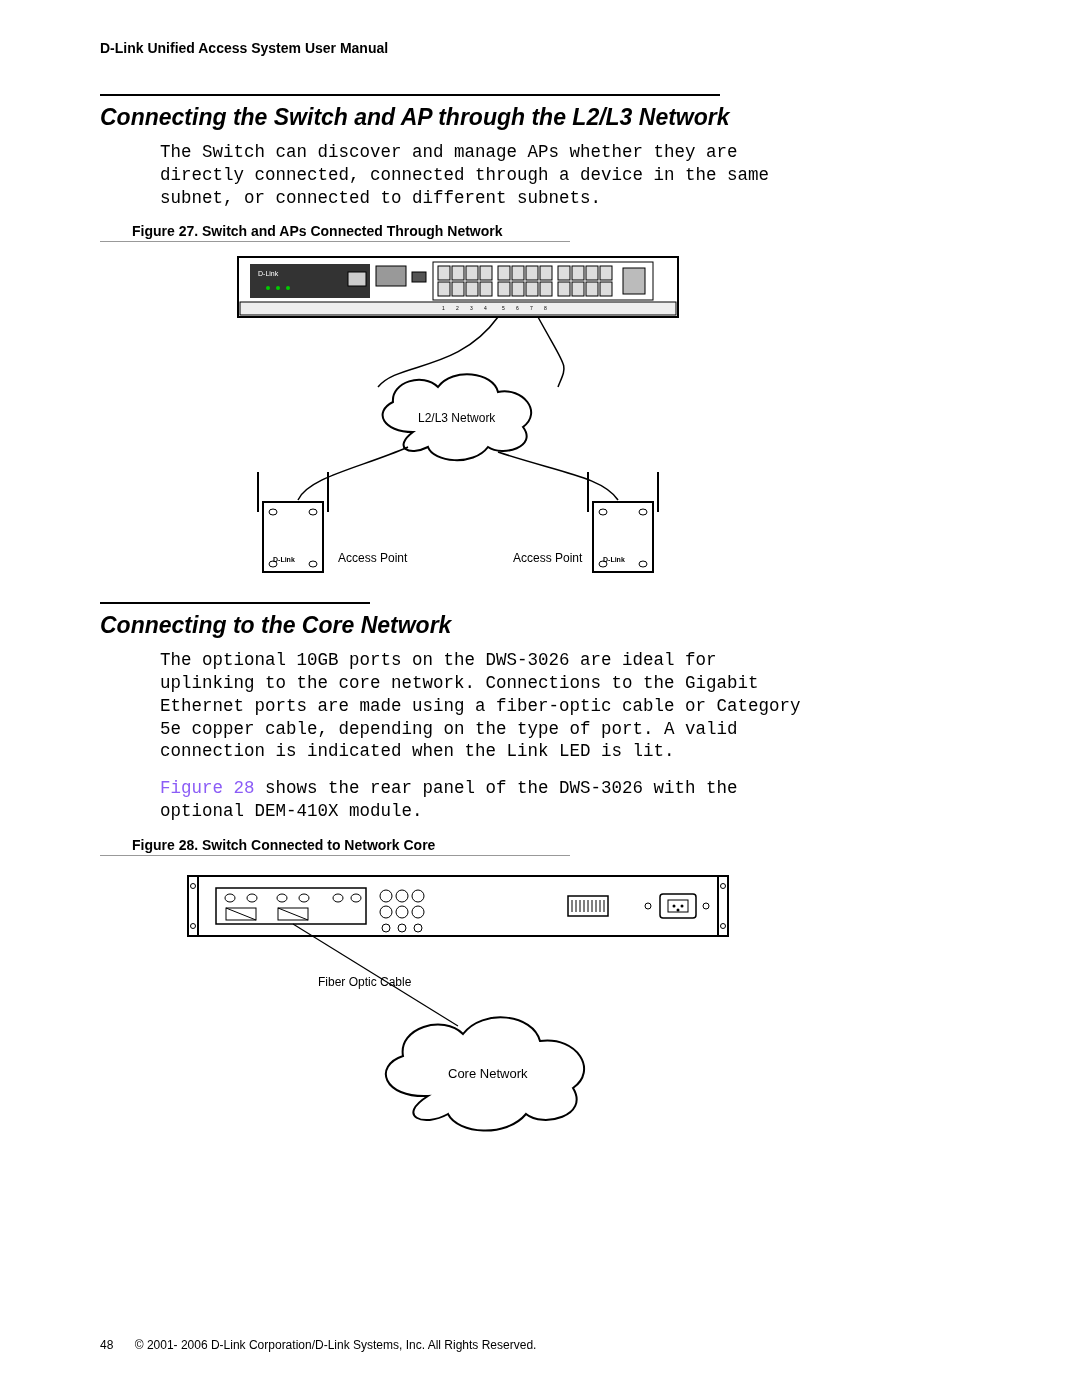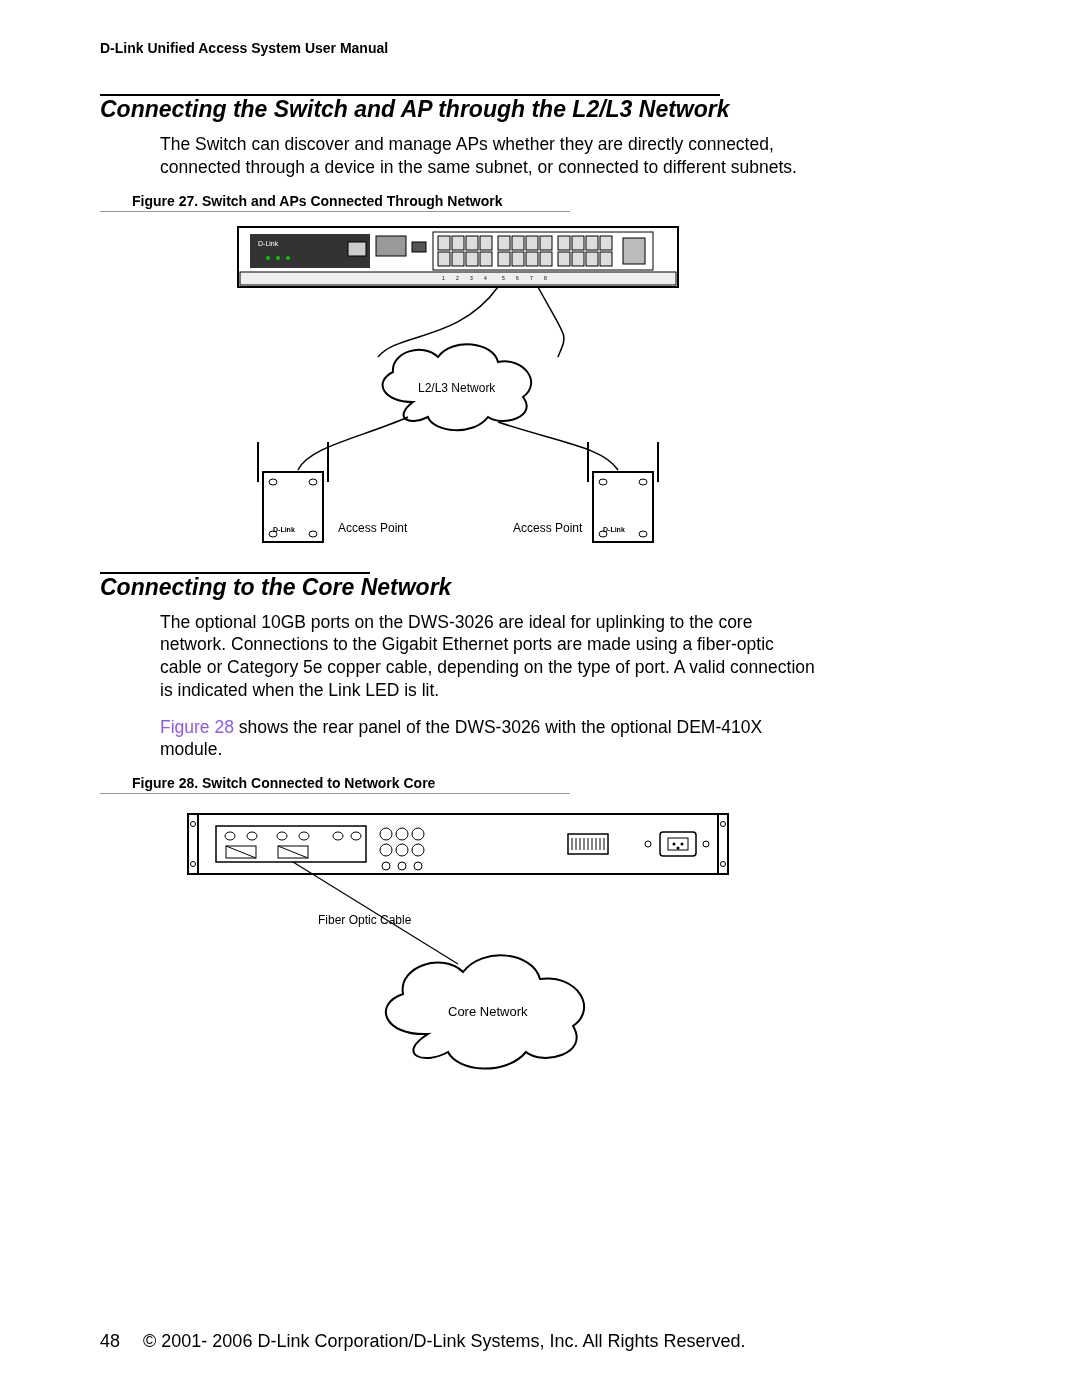--- a/index.html
+++ b/index.html
@@ -20,24 +20,25 @@
   .header {
     font-weight: bold;
     font-size: 14px;
     margin-bottom: 38px;
   }
   .section-title {
     font-weight: bold;
     font-style: italic;
     font-size: 23px;
     border-top: 2px solid #000;
+    padding-top: 8px;
     margin-bottom: 10px;
   }
   .body-text {
-    font-family: Liberation Sans, sans-serif;
+    font-family: Liberation Mono, monospace;
     font-size: 17.5px;
     line-height: 1.3;
     margin-left: 60px;
     margin-bottom: 14px;
   }
   .fig-caption {
     font-weight: bold;
     font-size: 14px;
     margin-top: 8px;
     margin-bottom: 2px;
@@ -53,21 +54,21 @@
     margin: 0 auto 20px auto;
     text-decoration: underline;
   }
   .link-ref {
     color: #8b5cf6;
   }
   .footer {
     position: absolute;
     bottom: 45px;
     left: 100px;
-    font-size: 18px;
+    font-size: 12px;
   }
   .footer .pg { margin-right: 18px; }
   svg { display: block; margin: 0 auto; }
   .section-rule-top {
     border-top: 2px solid #000;
     width: 620px;
     height: 0;
   }
   .section-rule-top.short2 { width: 270px; }
 </style>

